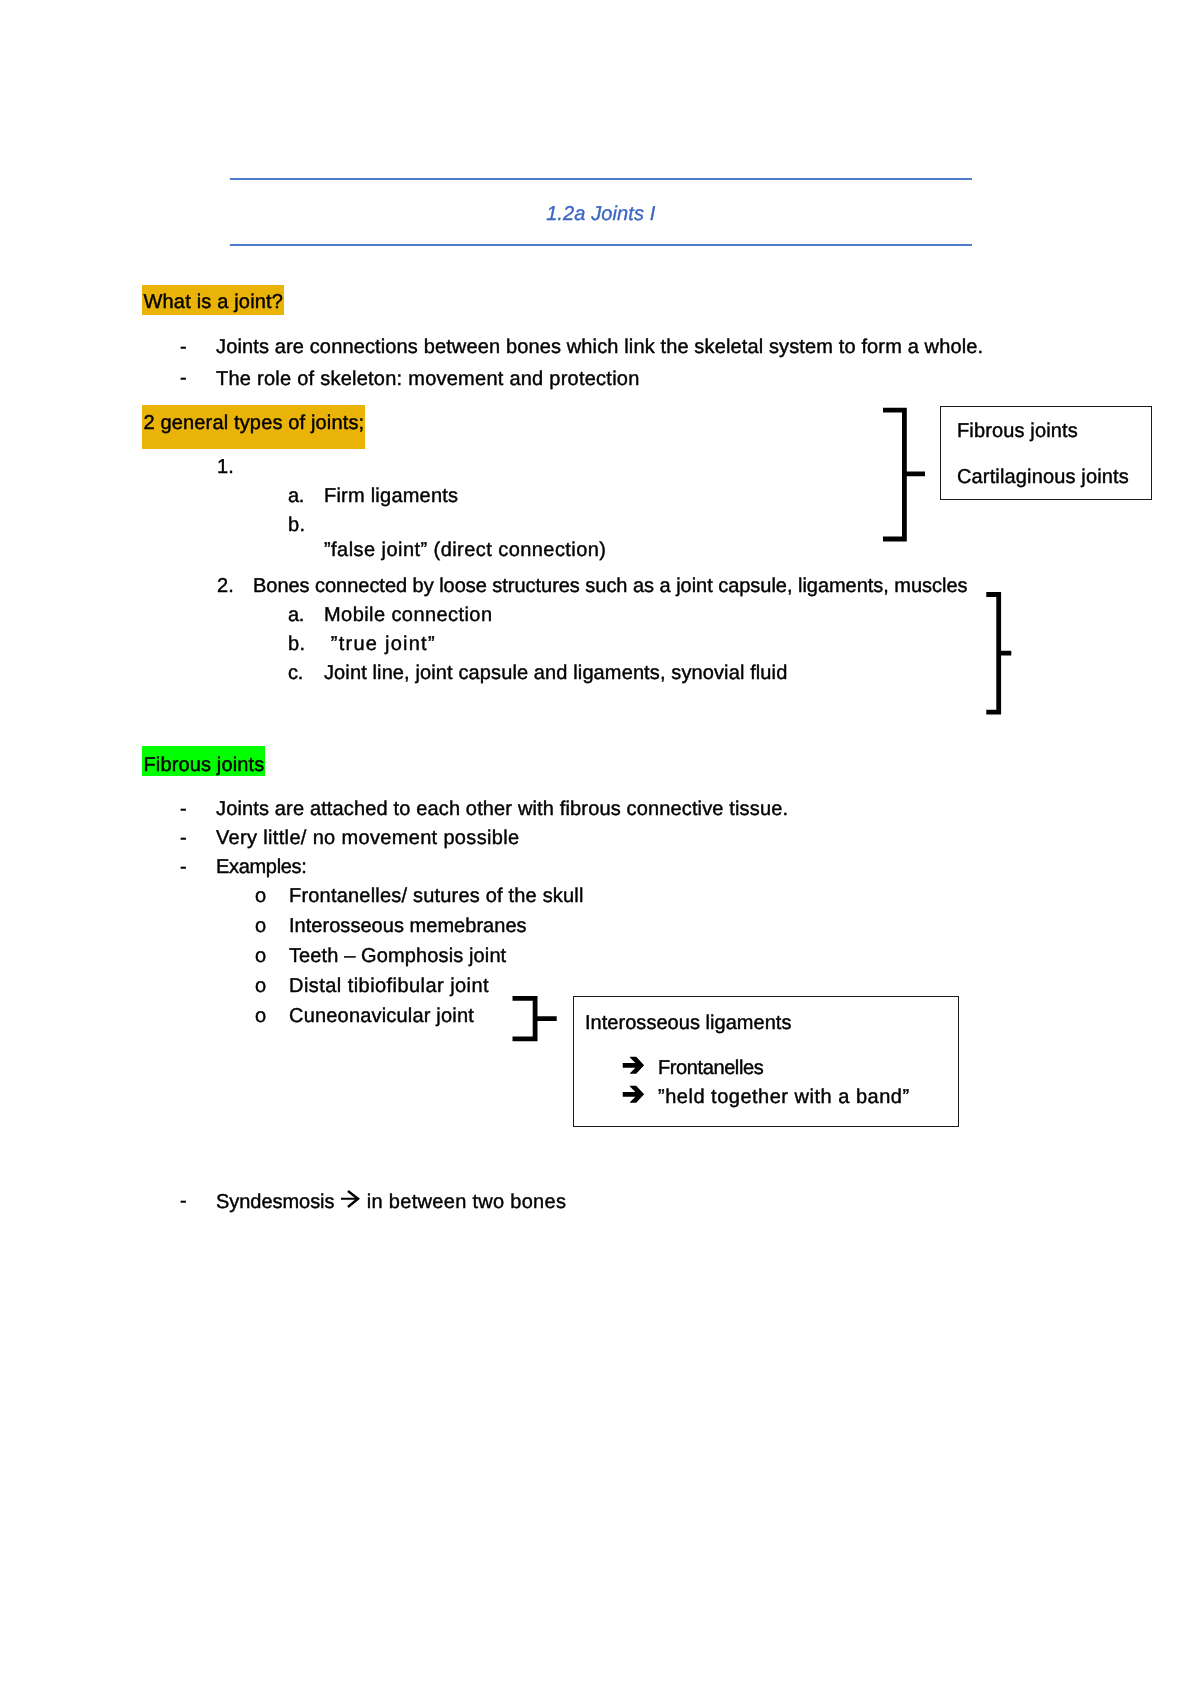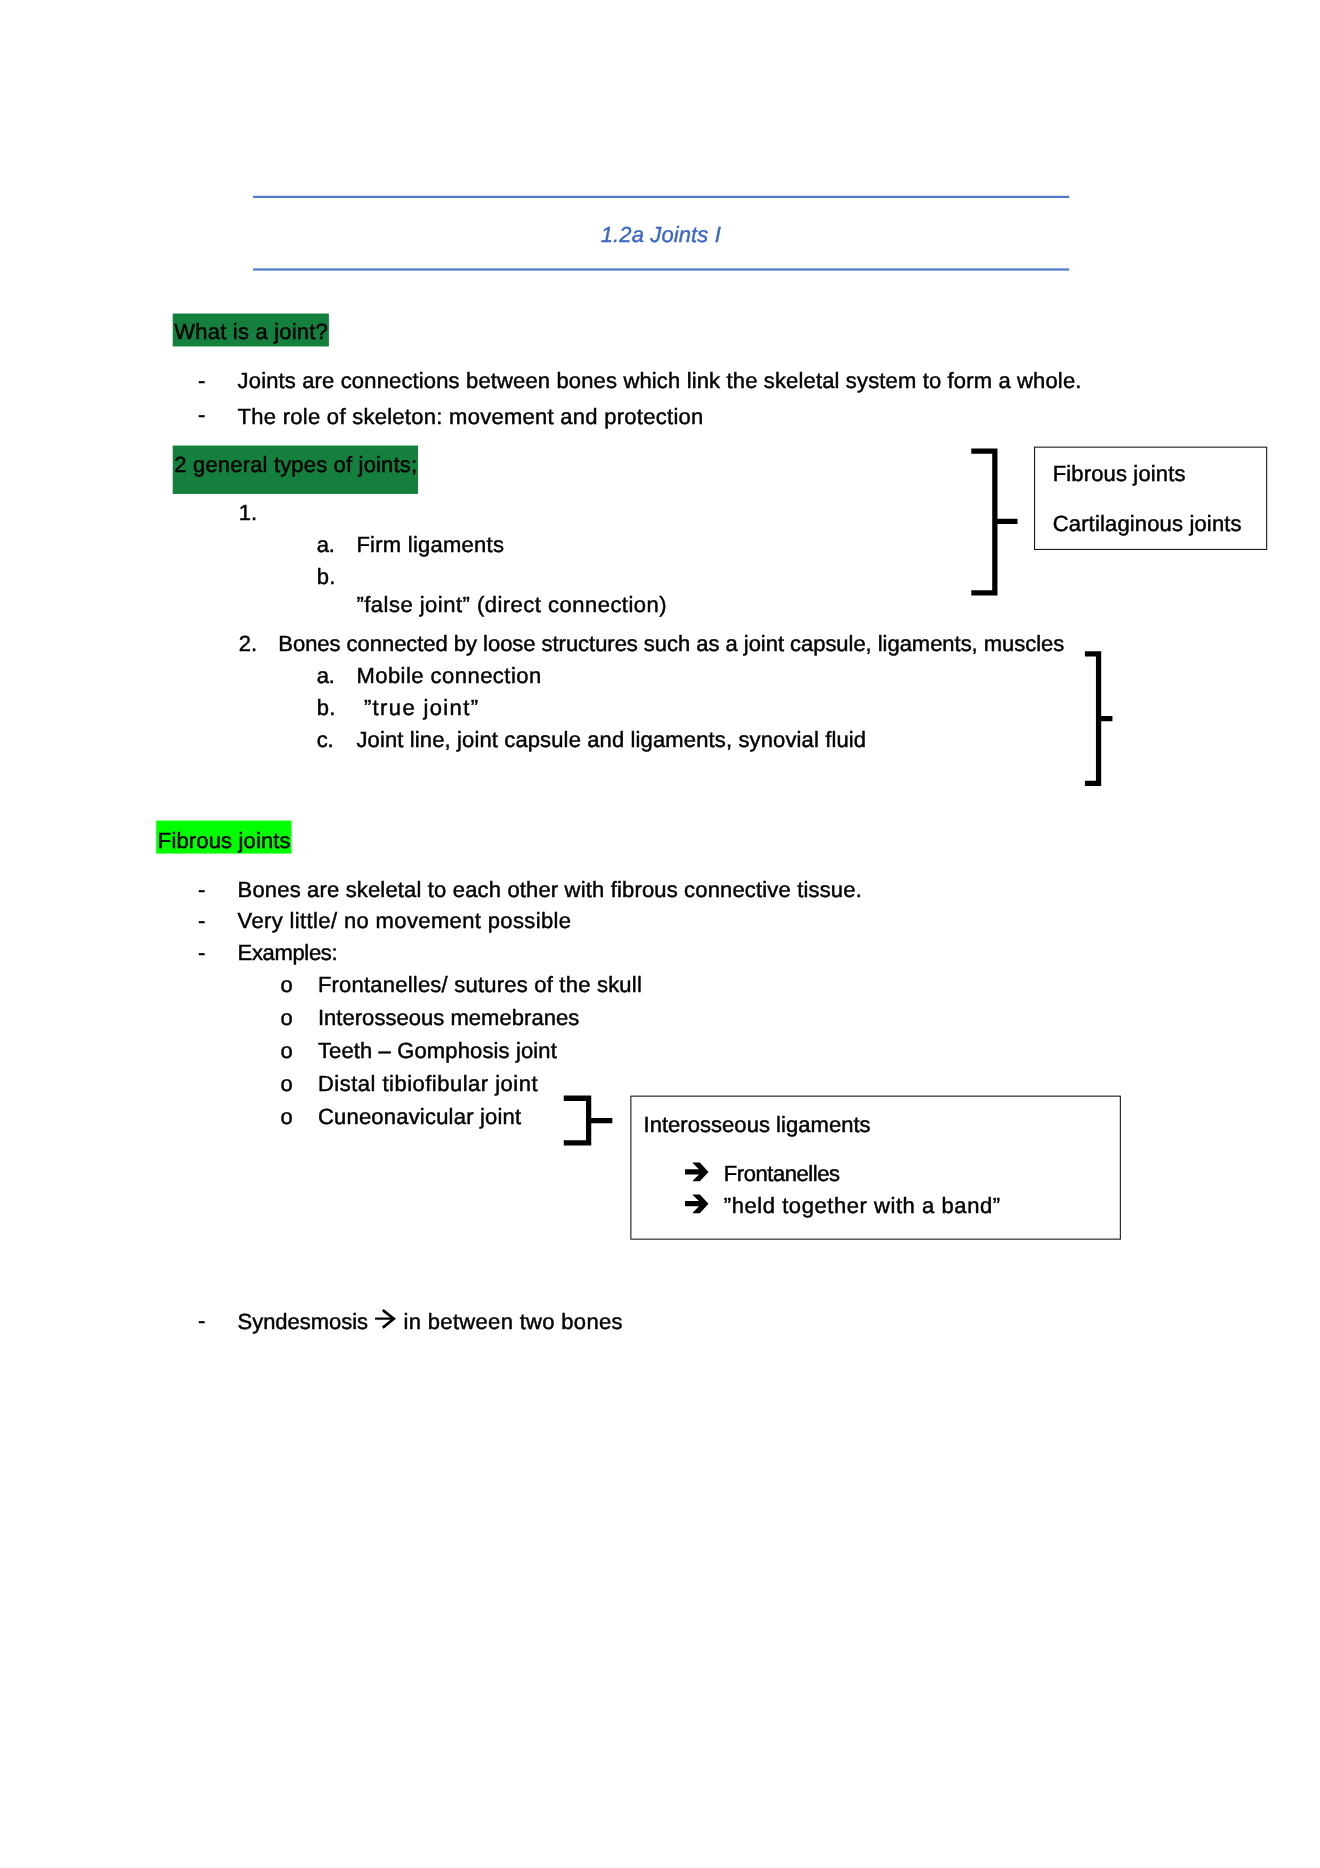--- a/index.html
+++ b/index.html
@@ -7,21 +7,21 @@
   body{width:1200px;height:1698px;position:relative;overflow:hidden;
        font-family:"Liberation Sans",sans-serif;color:#000000;}
   *{-webkit-font-smoothing:antialiased;text-rendering:geometricPrecision;}
   .page{position:absolute;inset:0;transform:translateZ(0);opacity:0.999;}
   .abs{position:absolute;}
   .hdr-rule{position:absolute;left:229.5px;width:742.5px;height:1.7px;background:#4F7BC8;}
   .doc-title{position:absolute;left:229.5px;width:742.5px;text-align:center;
      color:#3B67C2;font-style:italic;font-size:20px;letter-spacing:0.105px;
      -webkit-text-stroke:0.35px #3B67C2;}
   .hl{display:inline-block;padding:7px 0.5px 3px 2px;margin:-7px 0 -3px;}
-  .hl-cyan{background:#15803d;margin-left:15px;}
+  .hl-cyan{background:#eab308;}
   .hl-green{background:#00FF00;}
   .txt{position:absolute;font-size:20px;line-height:1;white-space:pre;
        letter-spacing:0.08px;-webkit-text-stroke:0.42px #000;}
   .boxed{position:absolute;border:1.5px solid #1a1a1a;box-sizing:border-box;background:#fff;}
 </style>
 </head>
 <body>
 
 <div class="page">
 
@@ -62,41 +62,41 @@
     <div class="txt" style="left:16px;top:60px;letter-spacing:0.144px">Cartilaginous joints</div>
   </div>
 
   <svg class="abs" style="left:984px;top:590px" width="34" height="130" viewBox="0 0 34 130">
     <path d="M2.3 4.5 H14.7 V63.2 H27.3 H14.7 V122.1 H2.3" fill="none" stroke="#000" stroke-width="4.8" stroke-linecap="butt"></path>
   </svg>
 
   <div class="txt" style="left:141.5px;top:754.8px"><span class="hl hl-green" style="letter-spacing:0.134px;padding-top:8.5px;margin-top:-8.5px;padding-bottom:1px;margin-bottom:-1px">Fibrous joints</span></div>
 
   <div class="txt" style="left:180px;top:799px">-</div>
-  <div class="txt" style="left:216px;top:799px;letter-spacing:0.148px">Bones are skeletal to each other with fibrous connective tissue.</div>
+  <div class="txt" style="left:216px;top:799px;letter-spacing:0.148px">Joints are attached to each other with fibrous connective tissue.</div>
   <div class="txt" style="left:180px;top:828px">-</div>
   <div class="txt" style="left:216px;top:828px;letter-spacing:0.337px">Very little/ no movement possible</div>
   <div class="txt" style="left:180px;top:857px">-</div>
   <div class="txt" style="left:216px;top:857px;letter-spacing:-0.313px">Examples:</div>
 
   <div class="txt" style="left:255px;top:886px">o</div>
   <div class="txt" style="left:289px;top:886px;letter-spacing:0.198px">Frontanelles/ sutures of the skull</div>
   <div class="txt" style="left:255px;top:916px">o</div>
   <div class="txt" style="left:289px;top:916px;letter-spacing:0.035px">Interosseous memebranes</div>
   <div class="txt" style="left:255px;top:946px">o</div>
   <div class="txt" style="left:289px;top:946px;letter-spacing:0.119px">Teeth – Gomphosis joint</div>
   <div class="txt" style="left:255px;top:976px">o</div>
   <div class="txt" style="left:289px;top:976px;letter-spacing:0.444px">Distal tibiofibular joint</div>
   <div class="txt" style="left:255px;top:1006px">o</div>
   <div class="txt" style="left:289px;top:1006px;letter-spacing:0.188px">Cuneonavicular joint</div>
 
   <svg class="abs" style="left:510px;top:993px" width="50" height="54" viewBox="0 0 50 54">
     <path d="M2.5 5.4 H25.1 V25.7 H46.7 H25.1 V45.9 H2.5" fill="none" stroke="#000" stroke-width="4.8" stroke-linecap="butt"></path>
   </svg>
-  <div class="boxed" style="left:573px;top:996px;width:446px;height:131px">
+  <div class="boxed" style="left:573px;top:996px;width:386px;height:131px">
     <div class="txt" style="left:11px;top:16px;letter-spacing:0.037px">Interosseous ligaments</div>
     <svg class="abs arrow-bold" style="left:47px;top:56.5px" width="26" height="23" viewBox="0 0 26 23">
       <path d="M1.73 8.9 H14.4 L8.9 3.5 V2.85 H15.2 L23.1 11.35 L15.2 19.85 H8.9 V19.2 L14.4 13.7 H1.73 Z"></path>
     </svg>
     <div class="txt" style="left:84px;top:60.5px;letter-spacing:-0.4px">Frontanelles</div>
     <svg class="abs arrow-bold" style="left:47px;top:85.5px" width="26" height="23" viewBox="0 0 26 23">
       <path d="M1.73 8.9 H14.4 L8.9 3.5 V2.85 H15.2 L23.1 11.35 L15.2 19.85 H8.9 V19.2 L14.4 13.7 H1.73 Z"></path>
     </svg>
     <div class="txt" style="left:84px;top:89.5px;letter-spacing:0.508px">”held together with a band”</div>
   </div>

